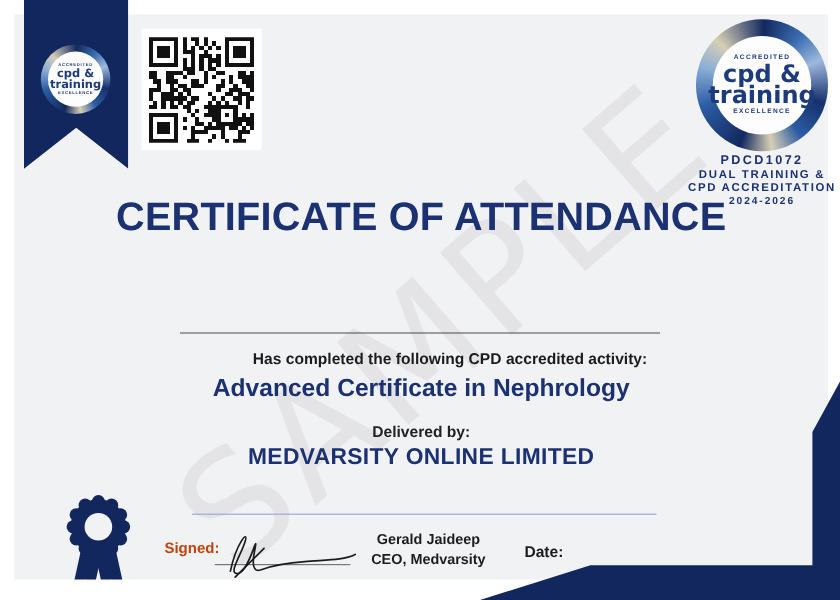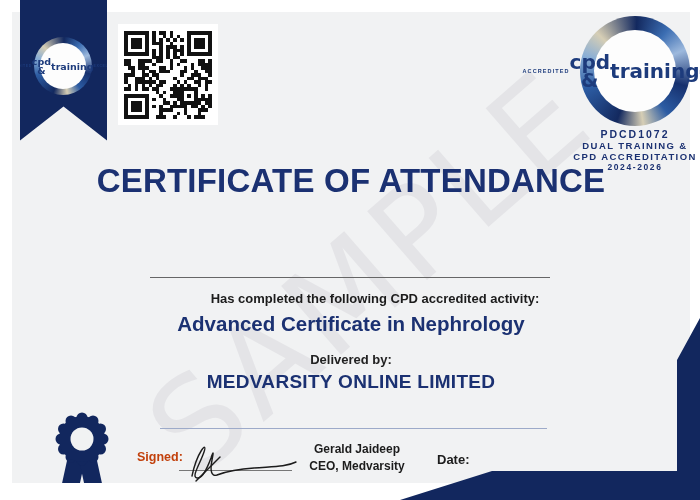--- a/index.html
+++ b/index.html
@@ -42,21 +42,21 @@
     position:absolute;left:20px;top:0;width:87px;height:142px;background:#12275e;
     clip-path:polygon(0 0,100% 0,100% 99%,50% 75%,0 99%);
   }
   .logo-ring{
     border-radius:50%;
     background:conic-gradient(from 200deg,#13295f,#2c5ca3 14%,#89aed6 24%,#d6ceb5 32%,#13295f 45%,#3b6db2 55%,#9db9dd 63%,#16306e 74%,#2c5ca3 84%,#d6ceb5 92%,#13295f);
     display:flex;align-items:center;justify-content:center;
   }
   .logo-inner{
     background:#fdfdfd;border-radius:50%;
-    display:flex;flex-direction:row;align-items:center;justify-content:center;
+    display:flex;flex-direction:column;align-items:center;justify-content:center;
     color:#1d3b7c;text-align:center;
   }
   .ribbon .logo-ring{position:absolute;left:14px;top:37px;width:58px;height:58px;}
   .ribbon .logo-inner{width:46px;height:46px;}
   .ribbon .t-tiny{font-size:3.5px;letter-spacing:.6px;font-weight:bold;line-height:5px;}
   .ribbon .t-name{font-size:9.5px;font-weight:600;line-height:9px;font-family:"DejaVu Sans",sans-serif;}
 
   
   .qr-box{position:absolute;left:118px;top:24px;width:100px;height:101px;background:#ffffff;}
   .qr-box svg{position:absolute;left:6px;top:7px;}

